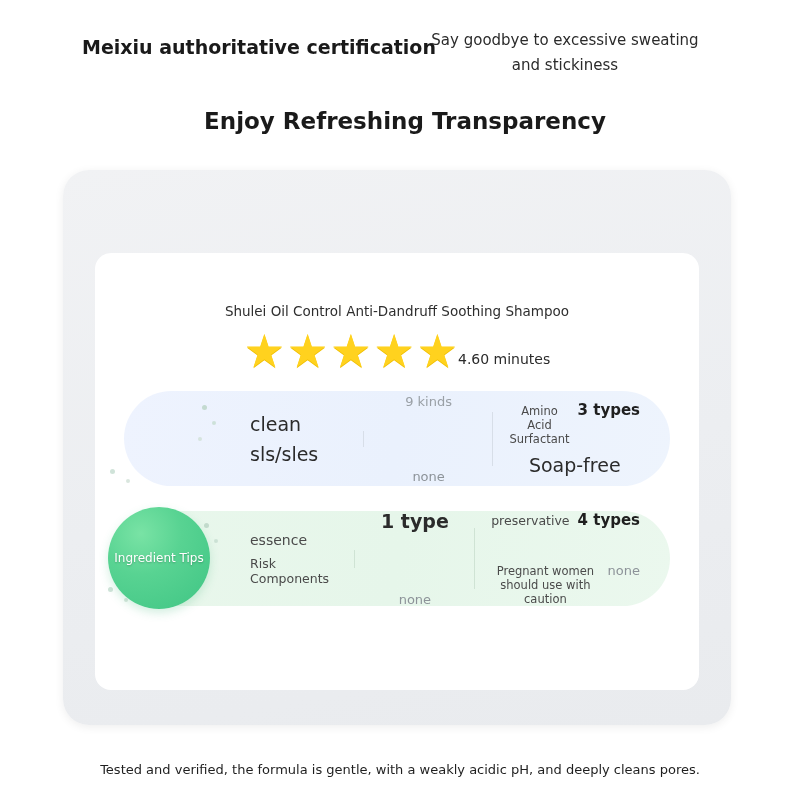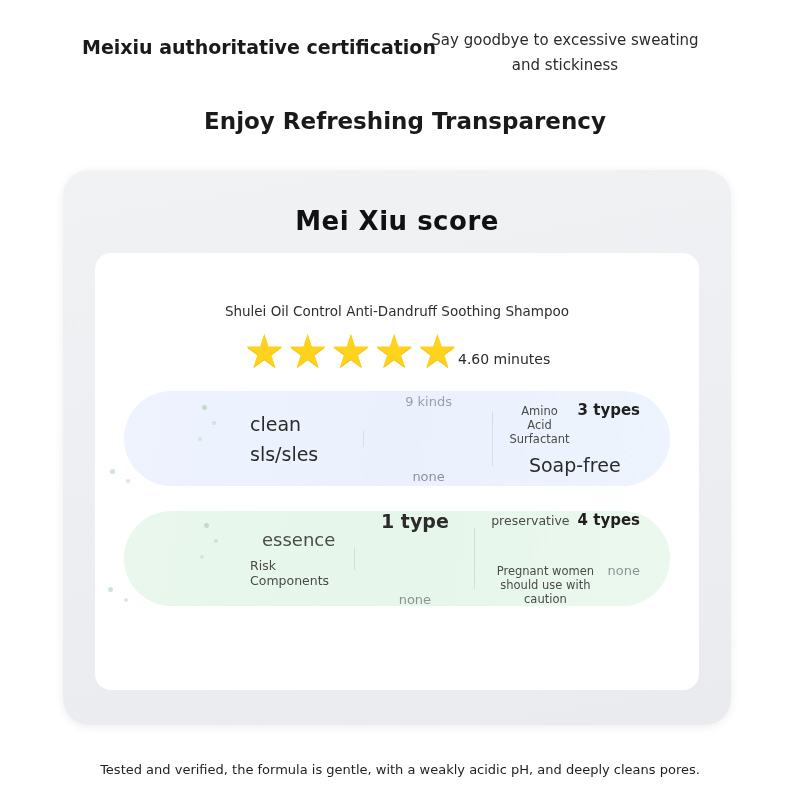--- a/index.html
+++ b/index.html
@@ -262,21 +262,20 @@
 </head>
 <body>
 
 <div class="header">
   <div class="head-left">Meixiu authoritative certification</div>
   <div class="head-right">Say goodbye to excessive sweating and stickiness</div>
   <div class="head-center">Enjoy Refreshing Transparency</div>
 </div>
 
 <div class="outer-card">
-  <div class="card-title">Mei Xiu score</div>
 
   <div class="inner-card">
 
     <div class="product-name">Shulei Oil Control Anti-Dandruff Soothing Shampoo</div>
 
     <div class="star-row">
       <div class="stars">
         <span class="star">★</span>
         <span class="star">★</span>
         <span class="star">★</span>
@@ -324,24 +323,27 @@
     </div>
 
     <div class="panel green">
       <div class="dots">
         <div class="dot" style="width:5px;height:5px;left:102px;top:20px;background:#b9d3c4;"></div>
         <div class="dot" style="width:4px;height:4px;left:112px;top:36px;background:#c4dccf;"></div>
         <div class="dot" style="width:4px;height:4px;left:98px;top:52px;background:#cfe0d6;"></div>
         <div class="dot" style="width:5px;height:5px;left:6px;top:84px;background:#c4dccf;"></div>
         <div class="dot" style="width:4px;height:4px;left:22px;top:95px;background:#cfe0d6;"></div>
       </div>
+      <div class="bubble green">
+        <div class="bubble-label">Ingredient Tips</div>
+      </div>
       <div class="cols">
         <div class="col divider">
           <div class="row-line first">
-            <span class="k-small" style="font-size:18px;margin-left:12px;">essence</span>
+            <span class="k-small" style="font-size:14px;">essence</span>
           </div>
           <div class="row-line">
             <span class="k-small">Risk Components</span>
           </div>
         </div>
         <div class="col divider stack-center">
           <div class="row-line first" style="justify-content:center;">
             <span class="k-big" style="font-weight:bold;">1 type</span>
           </div>
           <div class="row-line" style="justify-content:center;">

